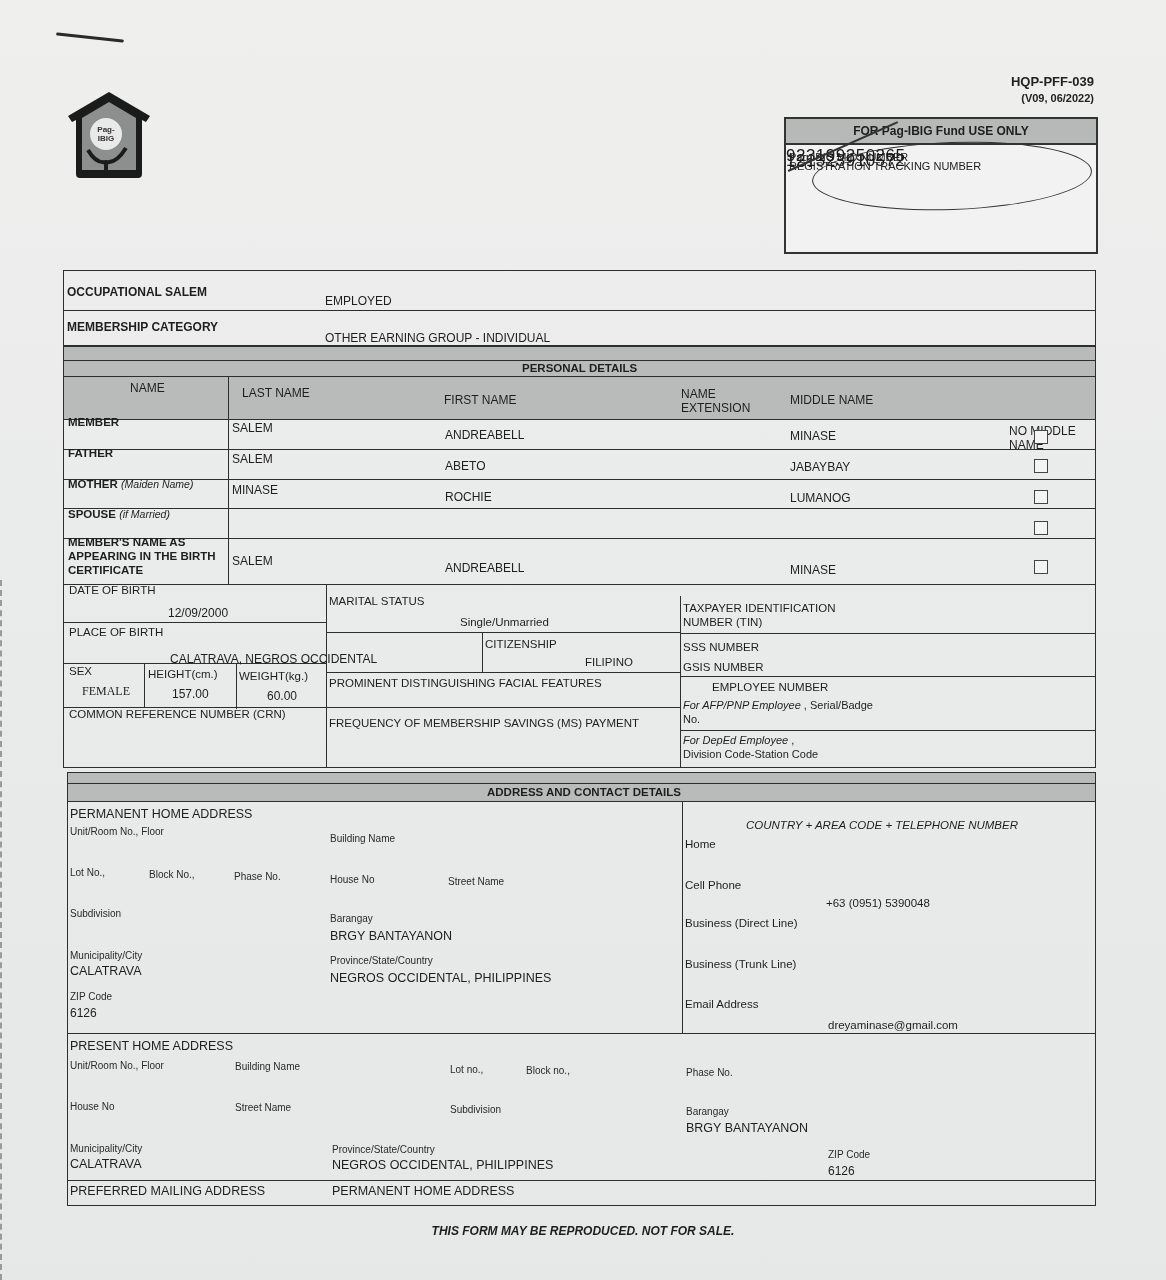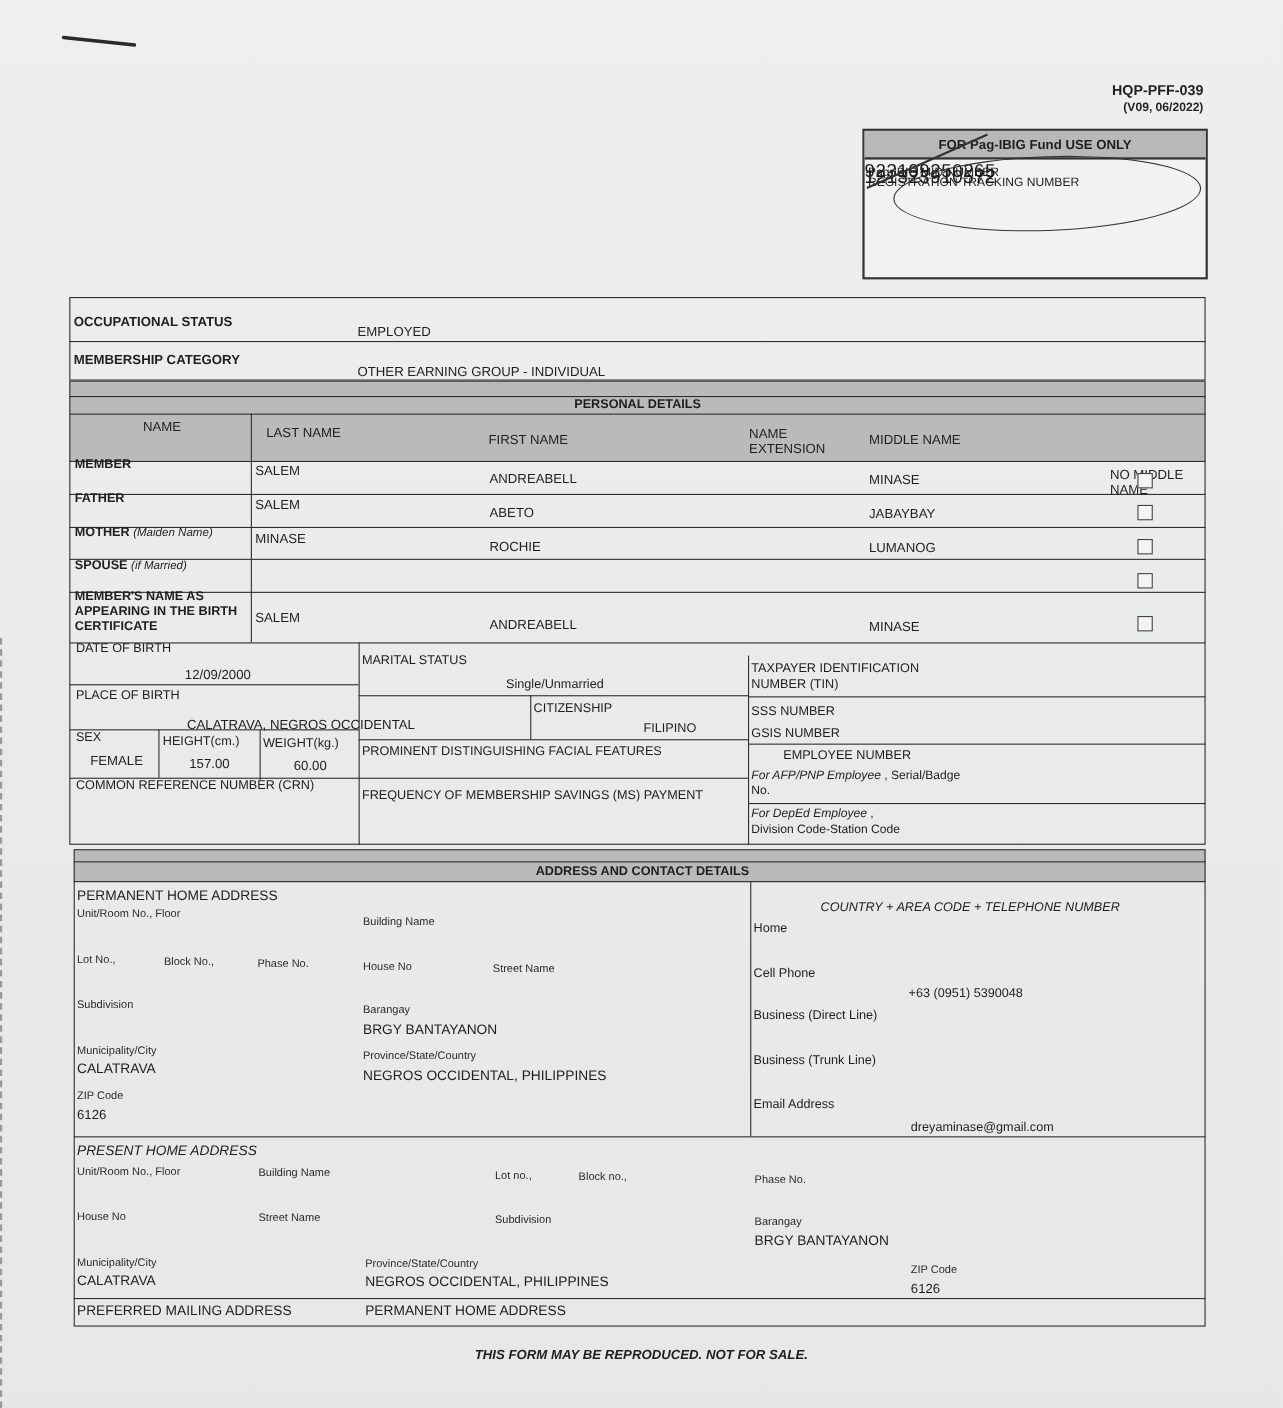--- a/index.html
+++ b/index.html
@@ -67,40 +67,51 @@
     font-weight: bold; font-style: italic; font-size: 12px; color: #1e1e1e;
   }
 </style>
 </head>
 <body>
 
 <div class="paper">
   <div class="pen-stroke"></div>
   <div class="left-edge"></div>
 
+  <div class="logo">
+    <svg width="86" height="90" viewBox="0 0 86 90">
+      <path d="M43 2 L84 26 L80 32 L76 30 L76 84 Q76 88 72 88 L14 88 Q10 88 10 84 L10 30 L6 32 L2 26 Z" fill="#1b1b1b"></path>
+      <path d="M43 12 L70 28 L70 80 L16 80 L16 28 Z" fill="#8d8f8e"></path>
+      <circle cx="40" cy="44" r="16" fill="#e9e9e9"></circle>
+      <path d="M22 60 Q30 74 40 72 Q50 74 60 58" stroke="#1b1b1b" stroke-width="4" fill="none"></path>
+      <path d="M40 72 L40 82" stroke="#1b1b1b" stroke-width="4"></path>
+      <text x="40" y="42" font-size="8" font-weight="bold" text-anchor="middle" fill="#333" font-family="Liberation Sans, sans-serif">Pag-</text>
+      <text x="40" y="51" font-size="8" font-weight="bold" text-anchor="middle" fill="#333" font-family="Liberation Sans, sans-serif">IBIG</text>
+    </svg>
+  </div>
 
 
   <div class="formcode">
     <div class="c1">HQP-PFF-039</div>
     <div class="c2">(V09, 06/2022)</div>
   </div>
 
   <div class="useonly">
     <div class="hdr">FOR Pag-IBIG Fund USE ONLY</div>
     <div class="lbl" style="margin-top:5px">Pag-IBIG MID NUMBER</div>
     <div class="val" style="margin-top:6px">121323910572</div>
     <div class="lbl" style="margin-top:14px">REGISTRATION TRACKING NUMBER</div>
     <div class="val" style="margin-top:1px">923199250265</div>
   </div>
   <div class="ellipse"></div>
   <div class="pen-line"></div>
 
   <div class="box" style="left:63px; top:270px; width:1033px; height:76px;"></div>
   <div class="hline" style="left:63px; top:310px; width:1033px;"></div>
-  <div class="lbl-b" style="left:67px; top:285px; font-size:12px;">OCCUPATIONAL STATUS</div>
+  <div class="lbl-b" style="left:67px; top:285px; font-size:12px;">OCCUPATIONAL SALEM</div>
   <div class="val" style="left:325px; top:294px;">EMPLOYED</div>
   <div class="lbl-b" style="left:67px; top:320px; font-size:12px;">MEMBERSHIP CATEGORY</div>
   <div class="val" style="left:325px; top:331px;">OTHER EARNING GROUP - INDIVIDUAL</div>
 
   <div class="shade" style="left:63px; top:346px; width:1033px; height:74px;"></div>
   <div class="box" style="left:63px; top:346px; width:1033px; height:422px;"></div>
   <div class="hline" style="left:63px; top:360px; width:1033px;"></div>
   <div class="lbl-b" style="left:522px; top:361px;">PERSONAL DETAILS</div>
   <div class="hline" style="left:63px; top:376px; width:1033px;"></div>
   <div class="vline" style="left:228px; top:376px; height:208px;"></div>
@@ -187,21 +198,21 @@
   <div class="lbl" style="left:69px; top:583px;">DATE OF BIRTH</div>
   <div class="val" style="left:168px; top:606px;">12/09/2000</div>
   <div class="lbl" style="left:329px; top:594px;">MARITAL STATUS</div>
   <div class="val" style="left:460px; top:616px; font-size:11.5px;">Single/Unmarried</div>
   <div class="lbl" style="left:69px; top:625px;">PLACE OF BIRTH</div>
   <div class="val" style="left:170px; top:652px;">CALATRAVA, NEGROS OCCIDENTAL</div>
   <div class="lbl" style="left:485px; top:637px;">CITIZENSHIP</div>
   <div class="val" style="left:585px; top:656px; font-size:11.5px;">FILIPINO</div>
 
   <div class="lbl" style="left:69px; top:664px;">SEX</div>
-  <div class="val" style="left:82px; top:684px;">FEMALE</div>
+  <div class="val" style="left:82px; top:684px;font-family:Liberation Serif, serif;">FEMALE</div>
   <div class="lbl" style="left:148px; top:667px;">HEIGHT(cm.)</div>
   <div class="val" style="left:172px; top:687px;">157.00</div>
   <div class="lbl" style="left:239px; top:669px;">WEIGHT(kg.)</div>
   <div class="val" style="left:267px; top:689px;">60.00</div>
   <div class="lbl" style="left:329px; top:676px;">PROMINENT DISTINGUISHING FACIAL FEATURES</div>
   <div class="lbl" style="left:69px; top:707px;">COMMON REFERENCE NUMBER (CRN)</div>
   <div class="lbl" style="left:329px; top:716px;">FREQUENCY OF MEMBERSHIP SAVINGS (MS) PAYMENT</div>
 
   <div class="lbl" style="left:683px; top:601px;">
     <div>TAXPAYER IDENTIFICATION</div>
@@ -248,21 +259,21 @@
 
   <div class="lbl" style="left:746px; top:818px; font-style:italic; font-size:11.5px;">COUNTRY + AREA CODE + TELEPHONE NUMBER</div>
   <div class="lbl" style="left:685px; top:837px;">Home</div>
   <div class="lbl" style="left:685px; top:878px;">Cell Phone</div>
   <div class="val" style="left:826px; top:897px; font-size:11.5px;">+63 (0951) 5390048</div>
   <div class="lbl" style="left:685px; top:916px;">Business (Direct Line)</div>
   <div class="lbl" style="left:685px; top:957px;">Business (Trunk Line)</div>
   <div class="lbl" style="left:685px; top:997px;">Email Address</div>
   <div class="val" style="left:828px; top:1019px; font-size:11.5px;">dreyaminase@gmail.com</div>
 
-  <div class="lbl" style="left:70px; top:1039px; font-size:12.5px;font-style:italic;">PRESENT HOME ADDRESS</div>
+  <div class="lbl" style="left:70px; top:1039px; font-size:12.5px;">PRESENT HOME ADDRESS</div>
   <div class="lbl-s" style="left:70px; top:1060px;">Unit/Room No., Floor</div>
   <div class="lbl-s" style="left:235px; top:1061px;">Building Name</div>
   <div class="lbl-s" style="left:450px; top:1064px;">Lot no.,</div>
   <div class="lbl-s" style="left:526px; top:1065px;">Block no.,</div>
   <div class="lbl-s" style="left:686px; top:1067px;">Phase No.</div>
   <div class="lbl-s" style="left:70px; top:1101px;">House No</div>
   <div class="lbl-s" style="left:235px; top:1102px;">Street Name</div>
   <div class="lbl-s" style="left:450px; top:1104px;">Subdivision</div>
   <div class="lbl-s" style="left:686px; top:1106px;">Barangay</div>
   <div class="val-l" style="left:686px; top:1121px;">BRGY BANTAYANON</div>

